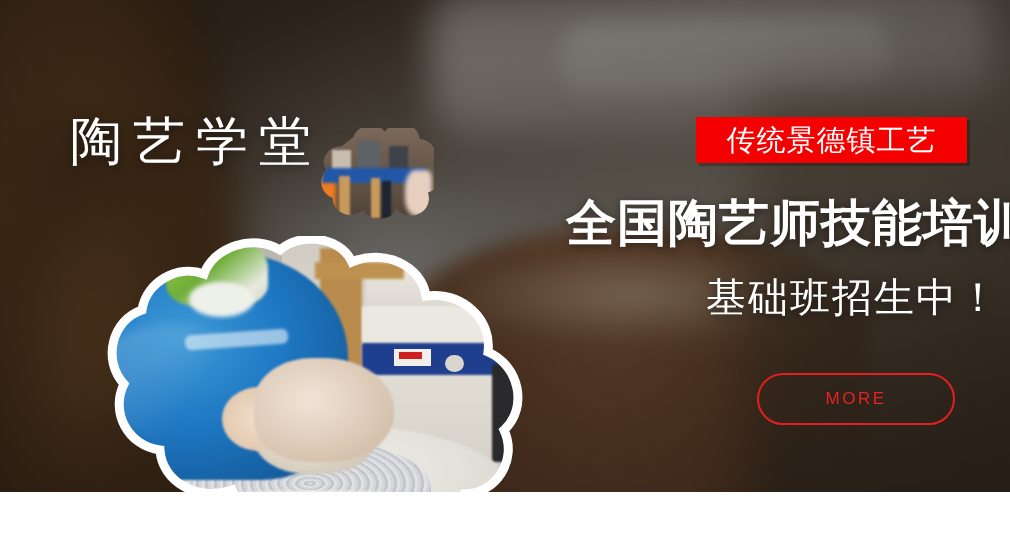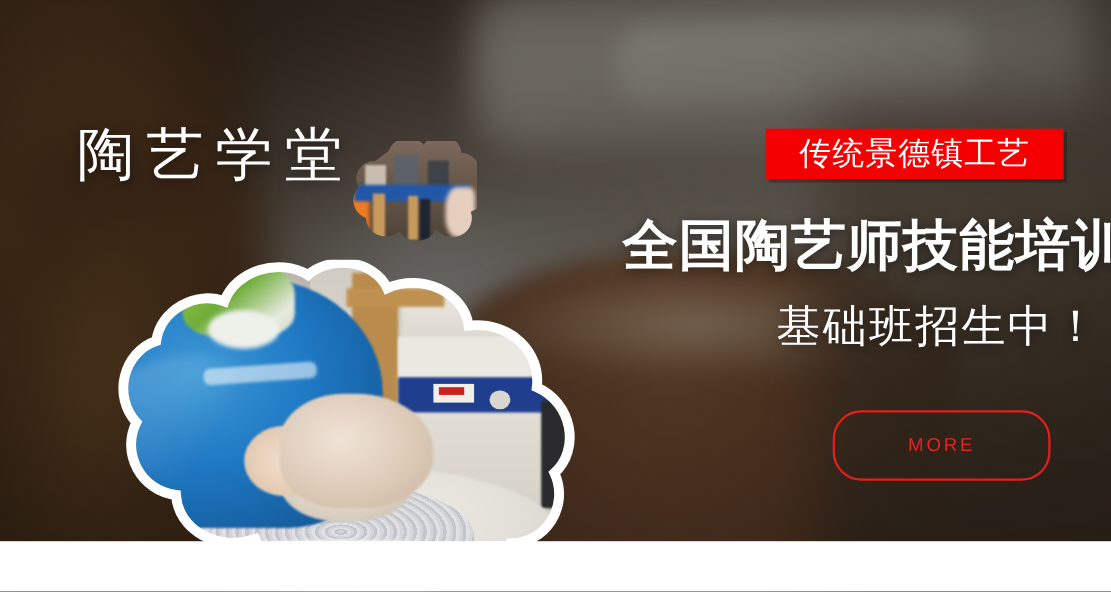--- a/index.html
+++ b/index.html
@@ -396,21 +396,21 @@
     letter-spacing: 2px;
     line-height: 1;
     text-shadow: 0 2px 10px rgba(0,0,0,.5);
     white-space: nowrap;
     margin-left: 20px;
   }
 
   .more-btn {
     position: absolute;
     left: 757px; top: 373px;
-    width: 198px; height: 64px;
+    width: 198px; height: 52px;
     border: 2px solid var(--more-border, #e41f1f);
     border-radius: 26px;
     background: transparent;
     color: var(--more-color, #e62222);
     font-size: 17px;
     font-weight: 400;
     letter-spacing: 2.5px;
     cursor: pointer;
     padding: 0;
     font-family: inherit;

